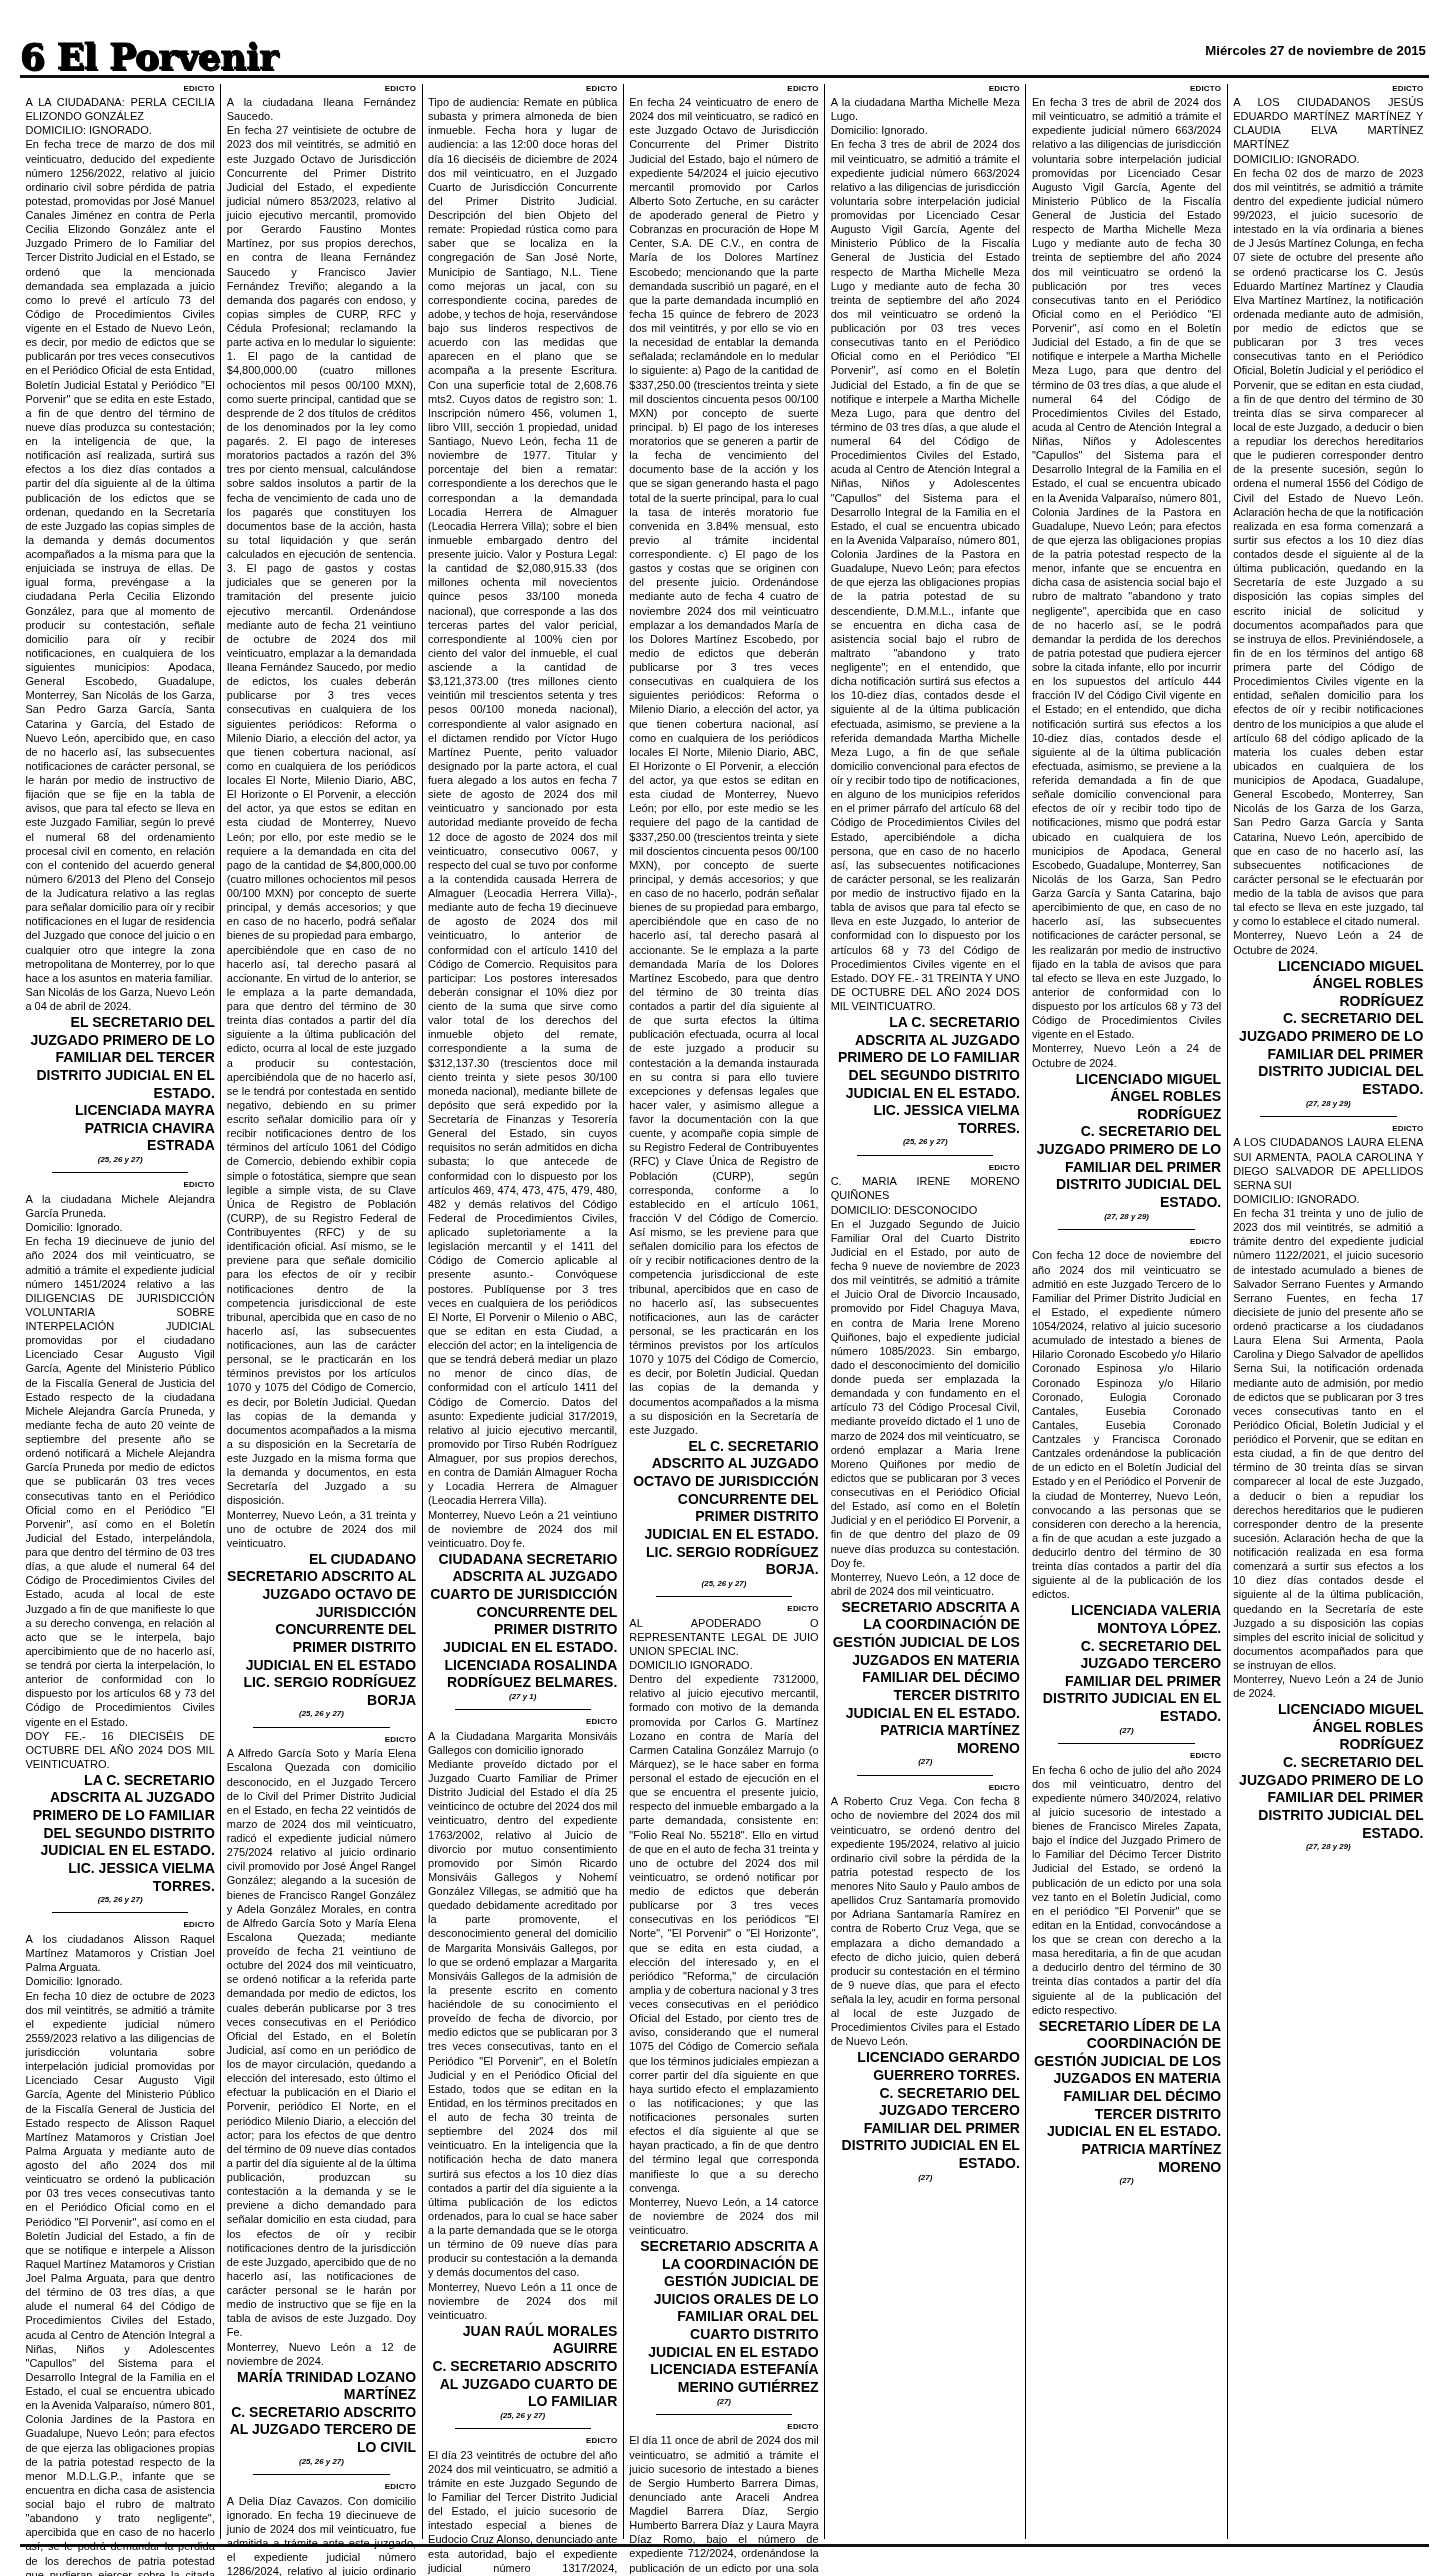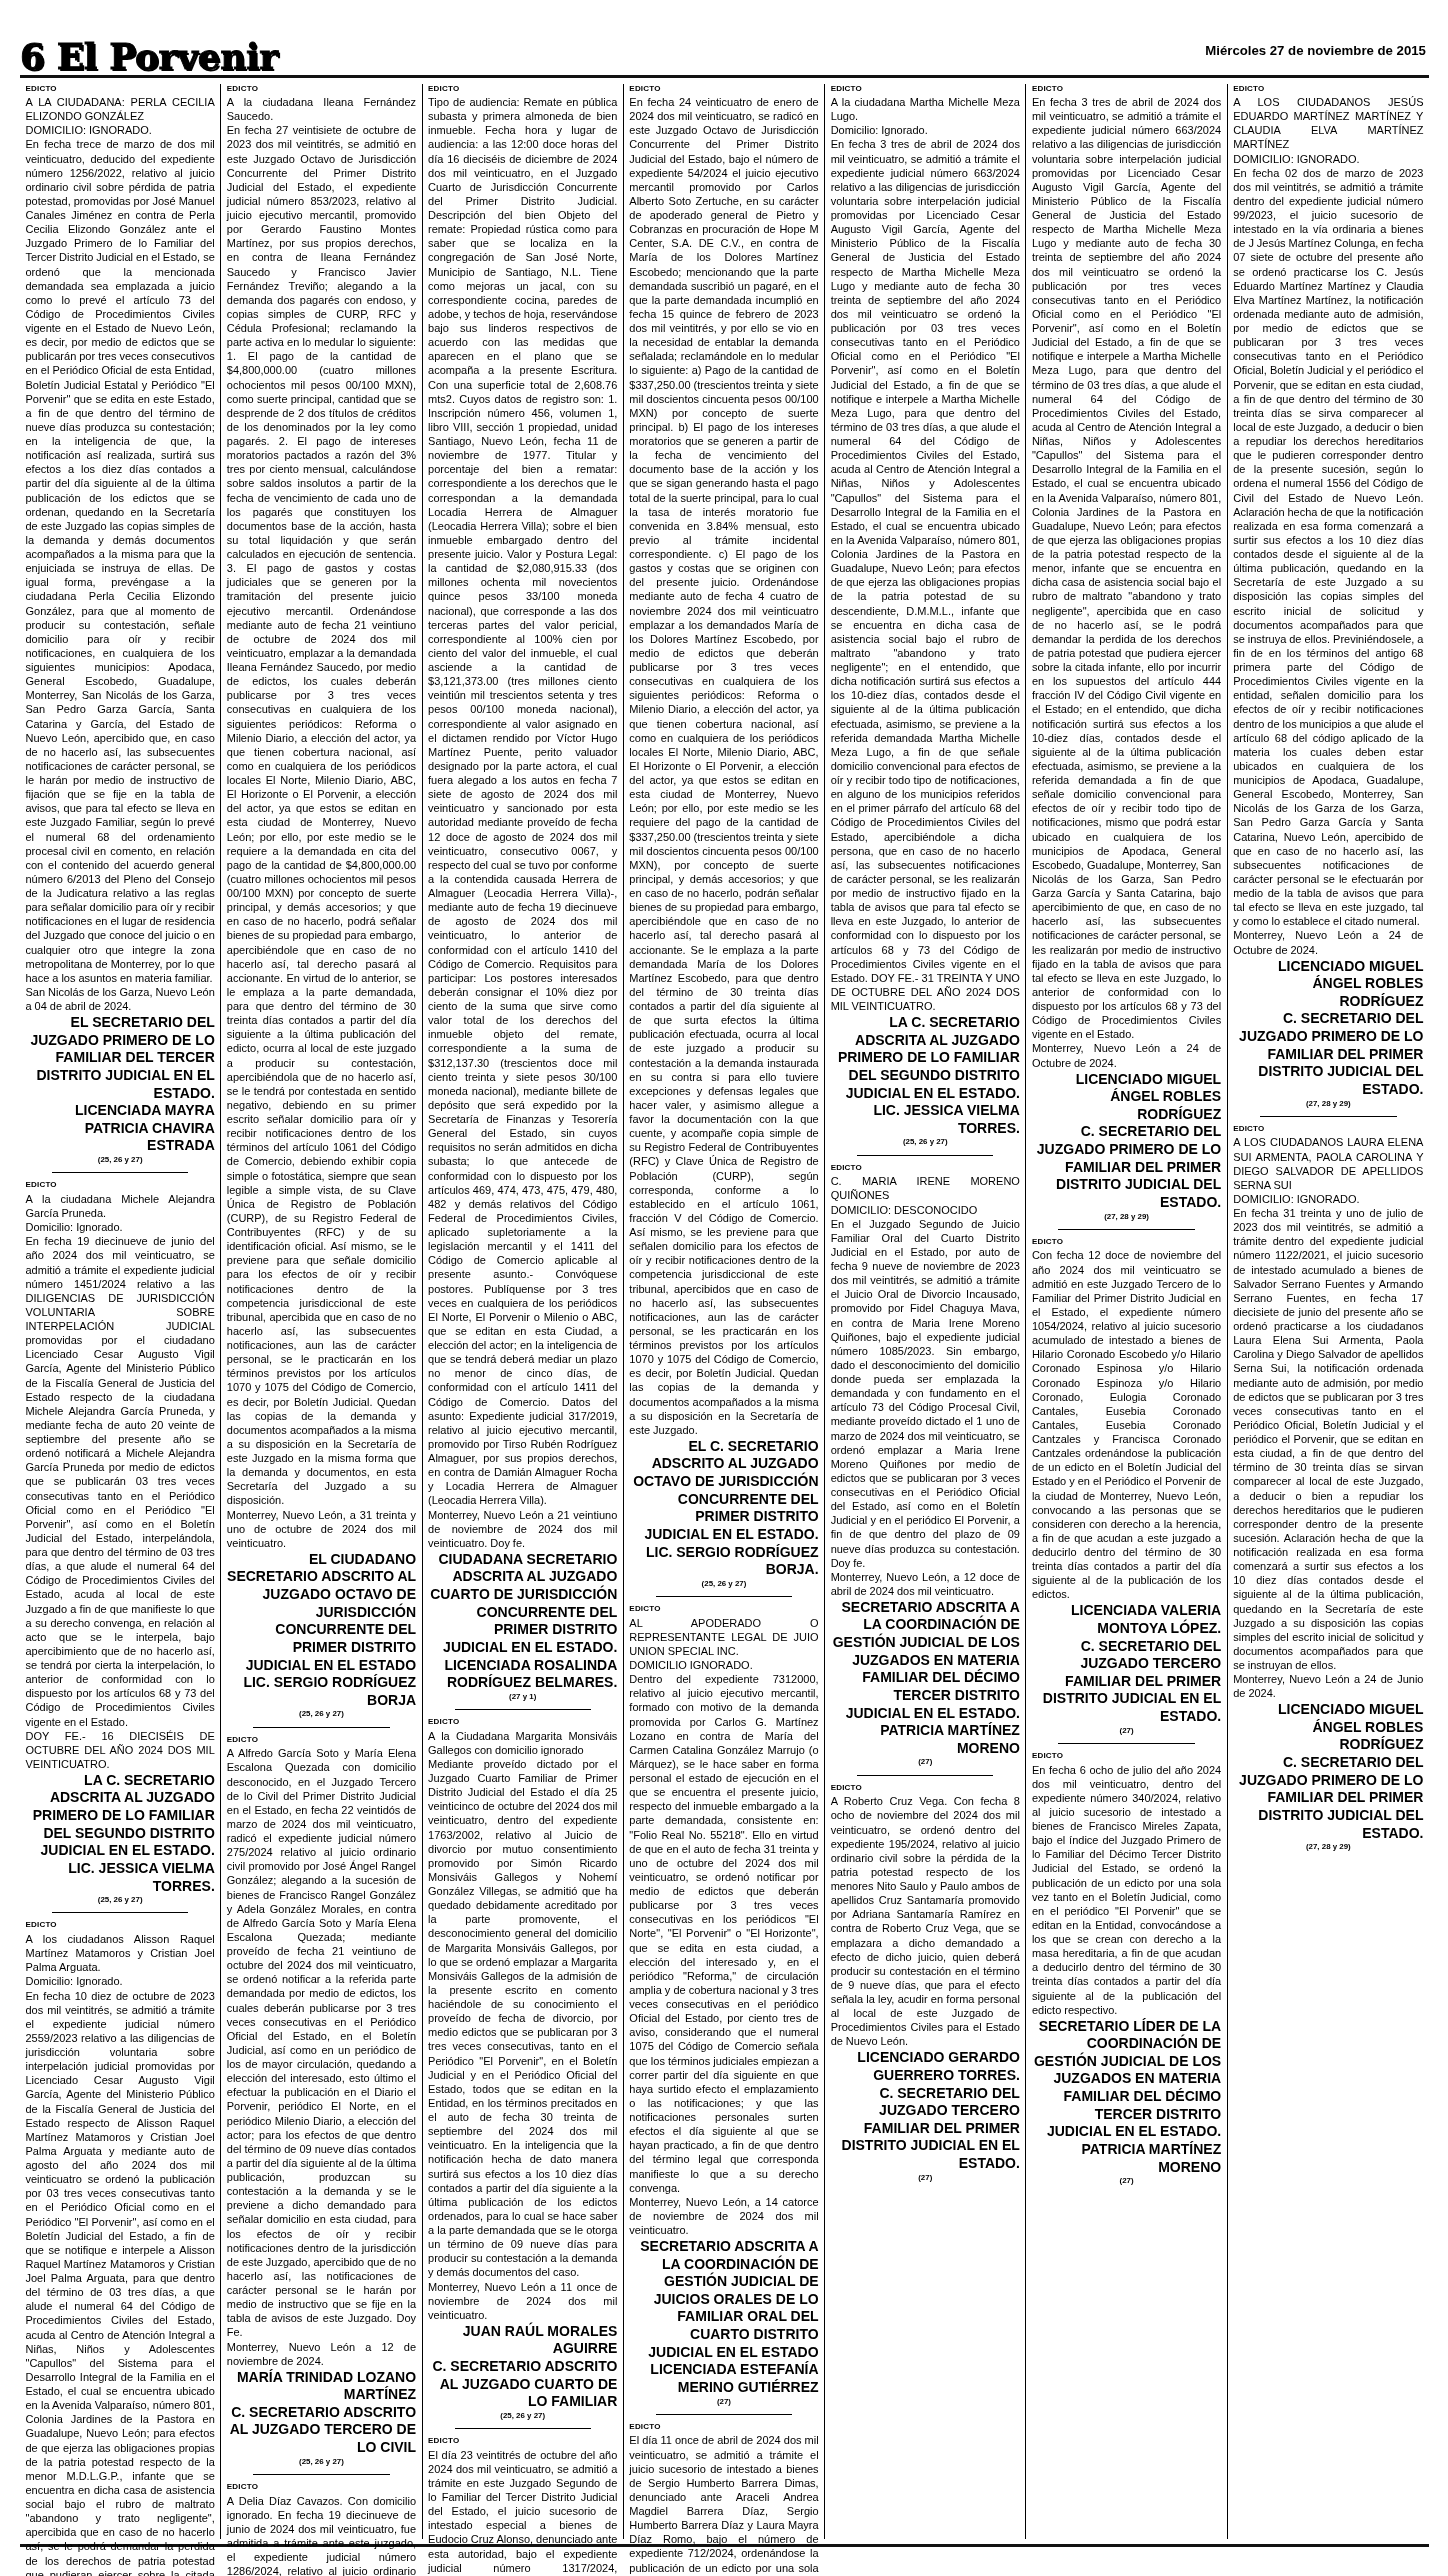--- a/index.html
+++ b/index.html
@@ -65,21 +65,21 @@
   .col {
     width: 14.2857%;
     padding: 0 5.5px;
     border-right: 1.2px solid #000;
   }
   .col:last-child { border-right: none; }
 
   .notice { margin-bottom: 0; }
 
   .ed-head {
-    text-align: left;
+    text-align: right;
     font-weight: 700;
     font-size: 8px;
     line-height: 1.35;
     letter-spacing: 0.2px;
     margin: 0 0 0.8px 0;
   }
   .ed-body {
     font-size: 11px;
     line-height: 1.285;
     text-align: justify;
@@ -95,20 +95,21 @@
     line-height: 1.26;
     margin: 0.8px 0 0 0;
     text-transform: none;
   }
   .ed-dates {
     text-align: center;
     font-weight: 700;
     font-size: 7.9px;
     line-height: 1.3;
     margin: 0 0 7px 0;
+    font-style: italic;
   }
   .ed-sep {
     border: none;
     border-top: 1.2px solid #000;
     width: 72%;
     margin: 0 auto 7px auto;
   }
 </style>
 </head>
 <body>

